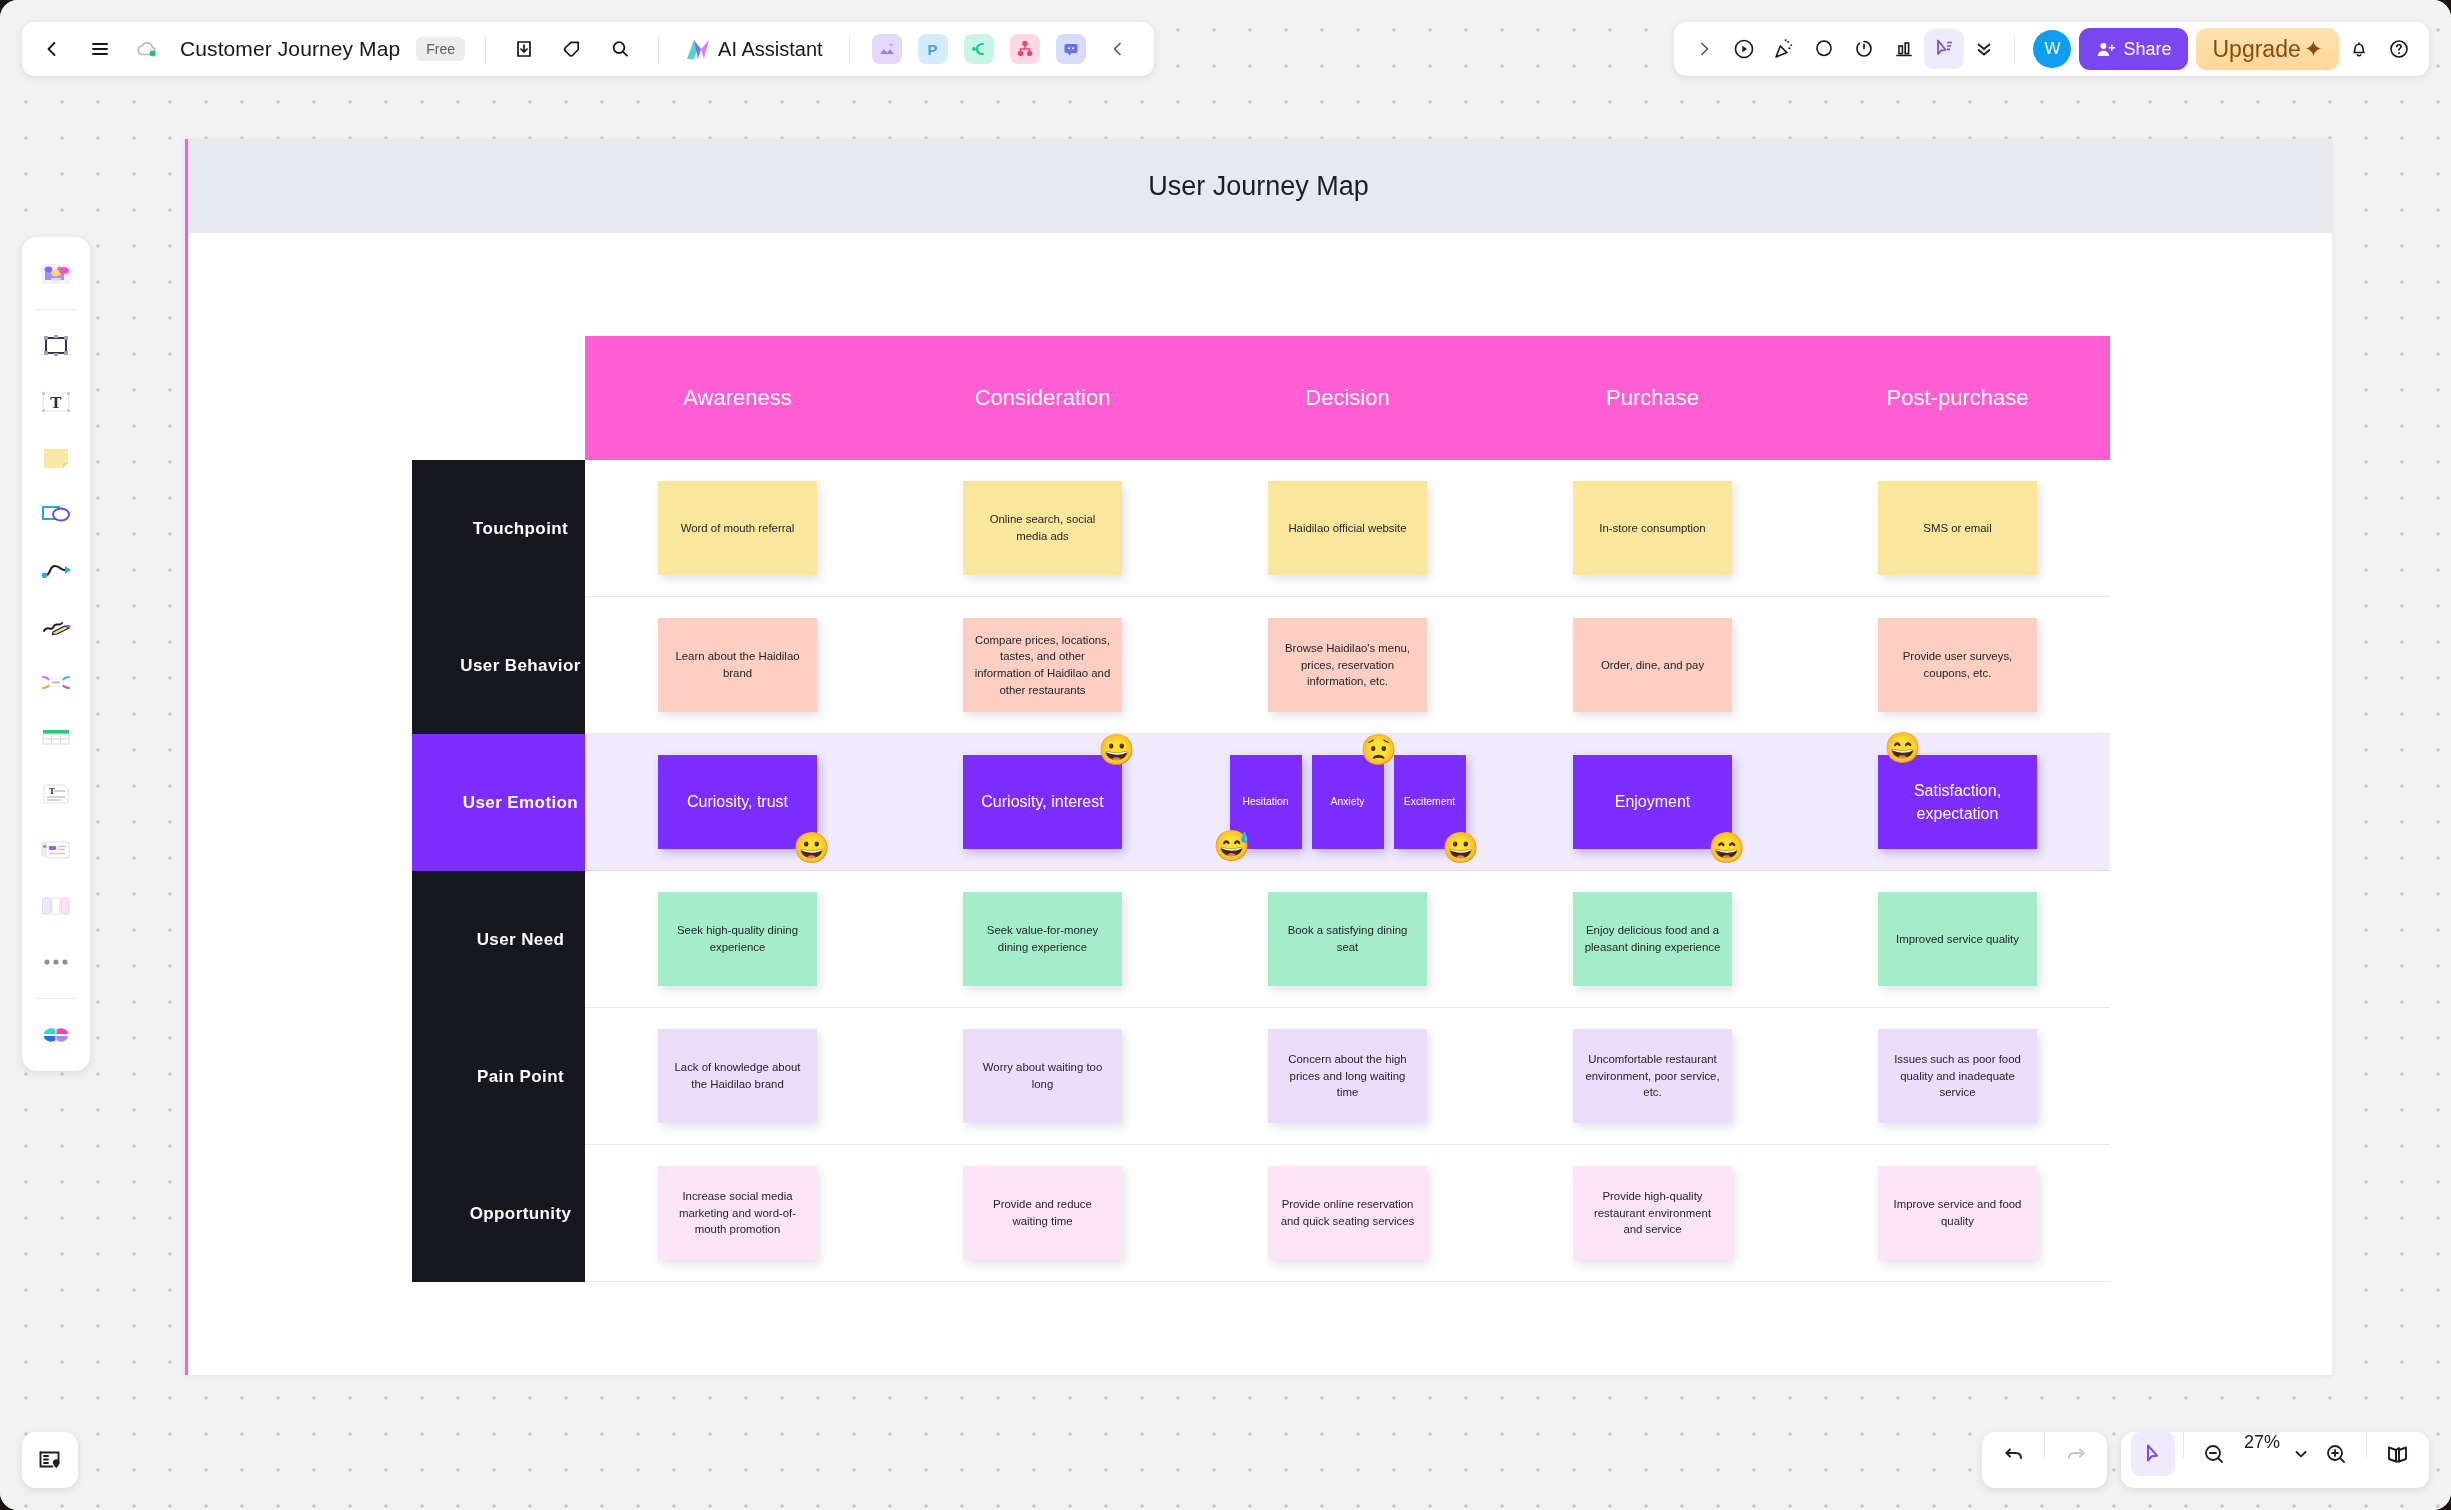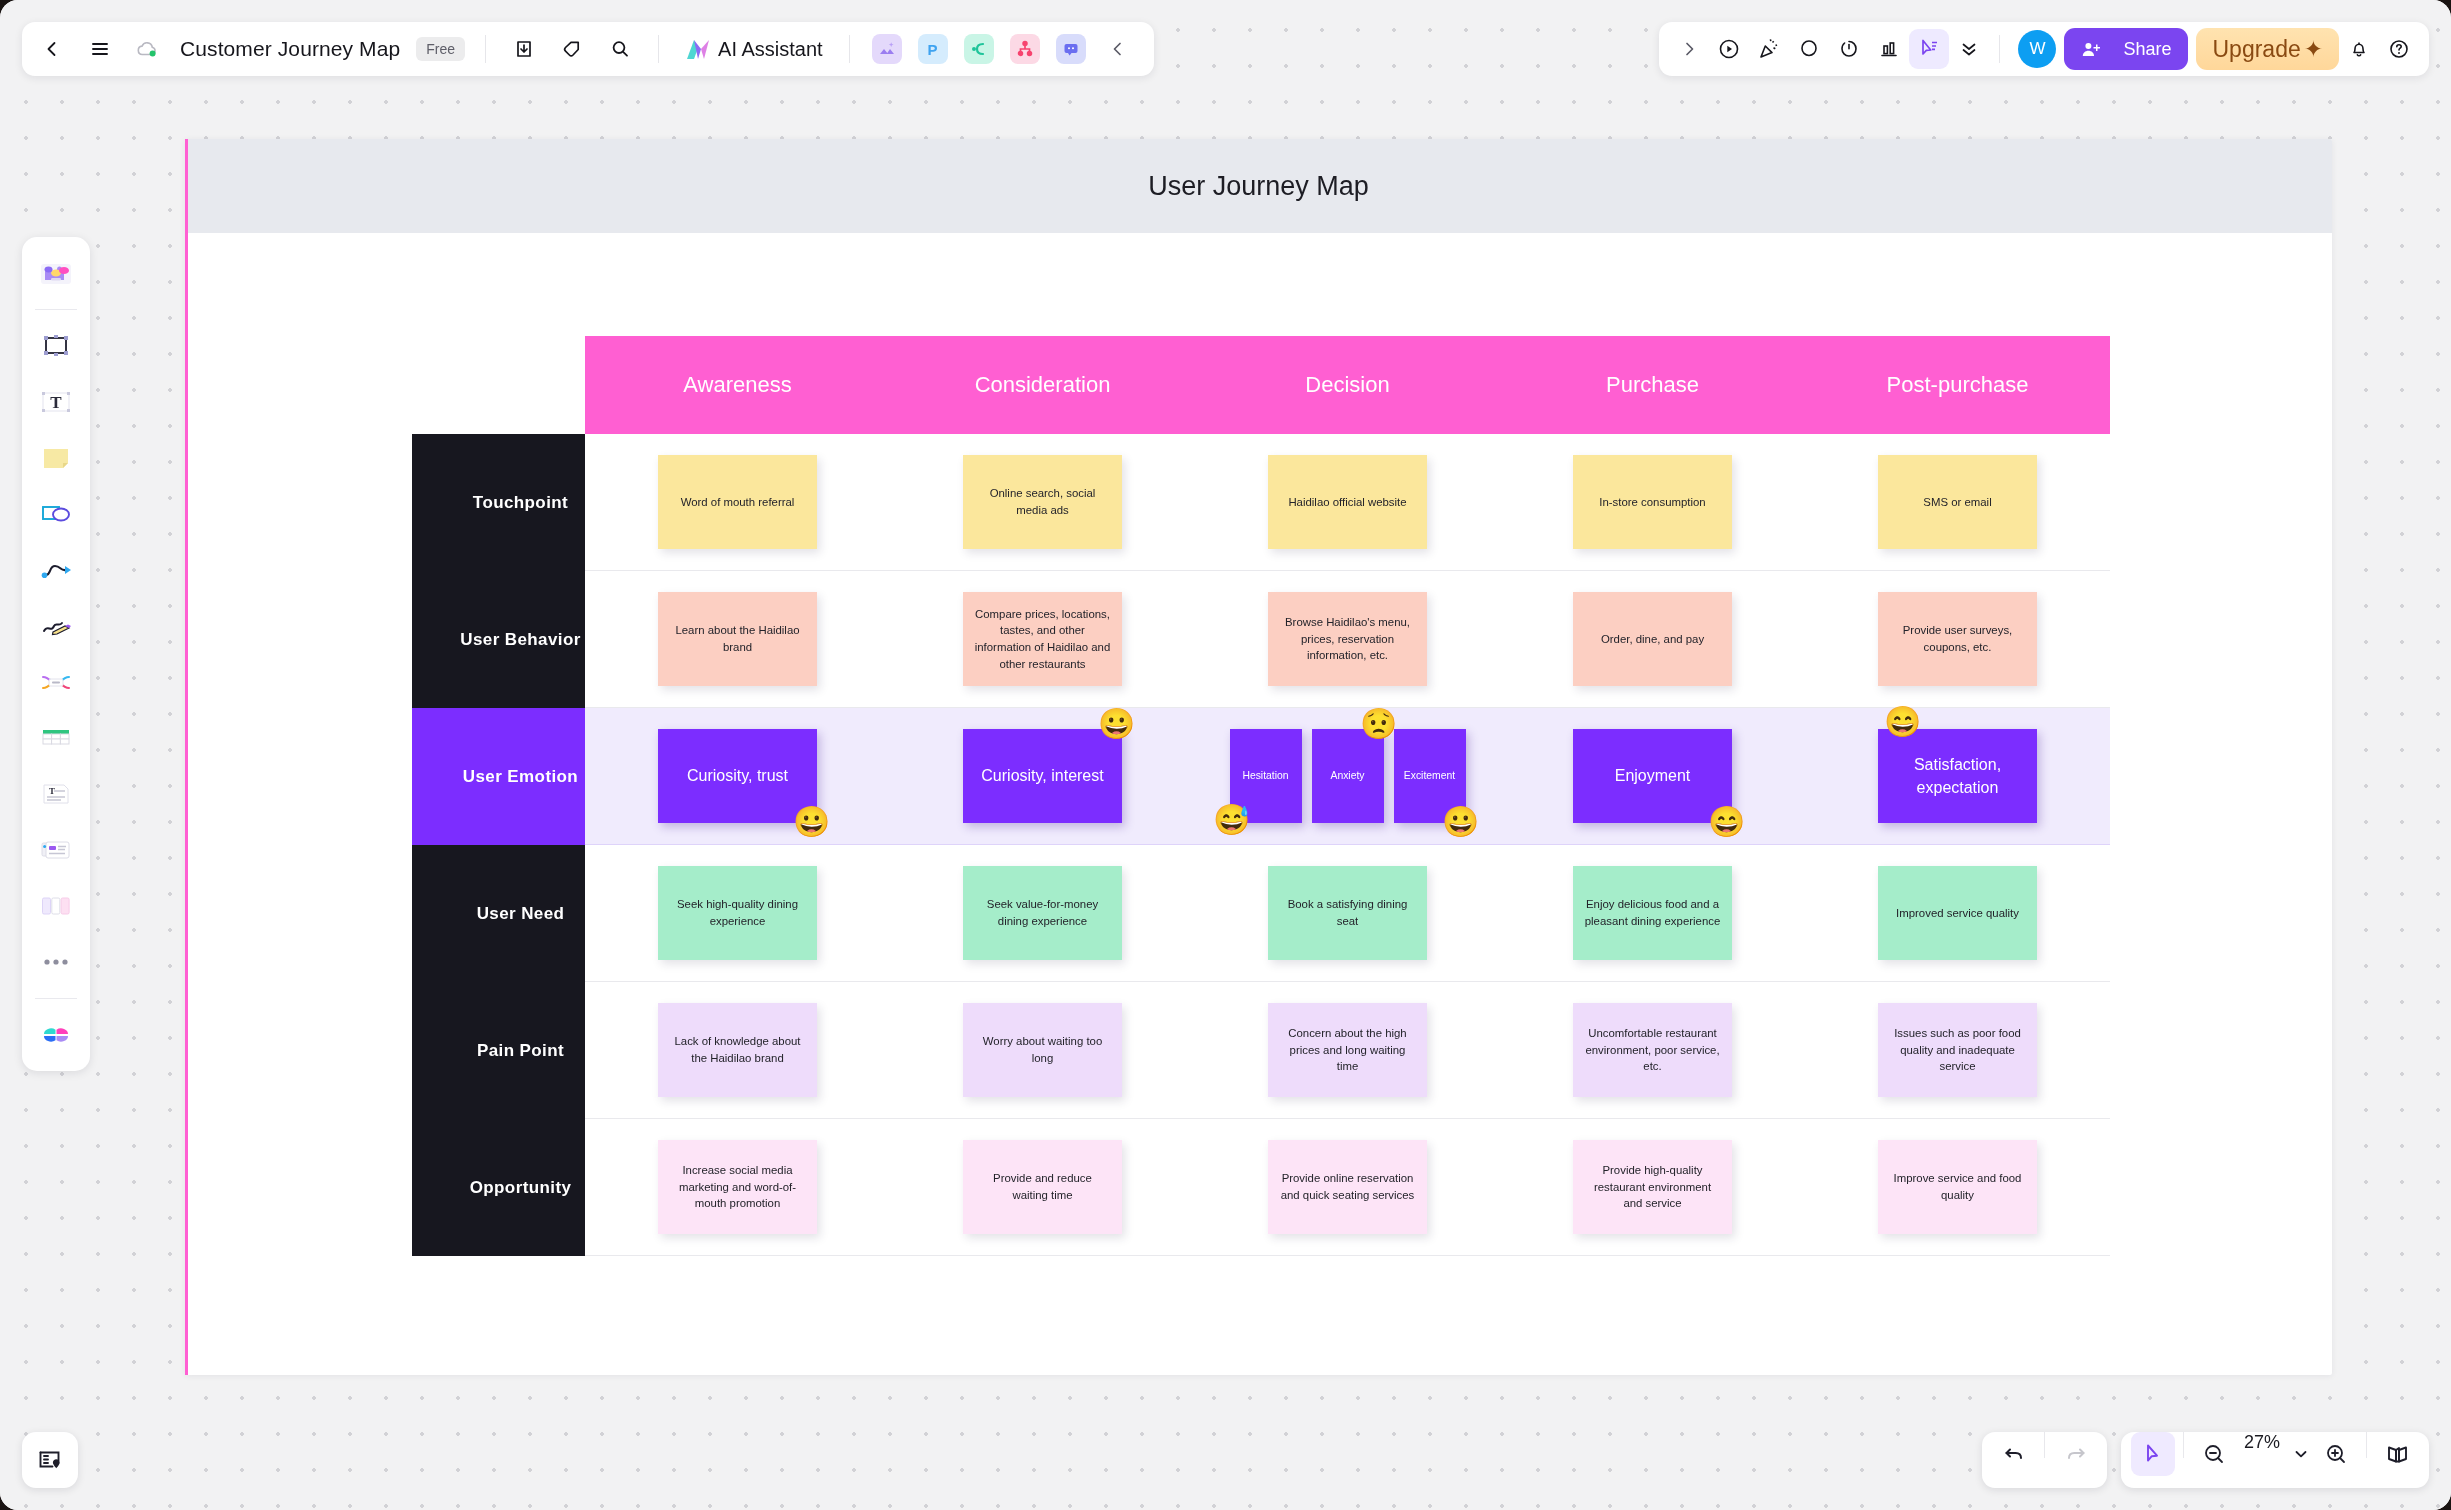--- a/index.html
+++ b/index.html
@@ -31,40 +31,40 @@
   .bar-right { padding: 0 10px; gap: 0; }
   .tb-btn { width:40px; height:40px; border-radius:9px; display:flex; align-items:center; justify-content:center; cursor:pointer; color:#1b1b22; flex:none; }
   .tb-btn.active { background:#eeeaff; }
   .divider { width:1px; height:28px; background:#e6e6ea; margin:0 10px; flex:none; }
   .doc-title { font-size:21px; color:#16161c; white-space:nowrap; letter-spacing:0.1px; margin:0 8px 0 4px; }
   .badge-free { background:#ececed; color:#5e5e68; font-size:14px; padding:4px 10px; border-radius:6px; margin-right:2px; }
   .ai-label { font-size:20px; color:#16161c; white-space:nowrap; }
   .ai-logo { width:26px; height:24px; margin-right:7px; }
   .appicon { width:30px; height:30px; border-radius:8px; display:flex; align-items:center; justify-content:center; margin:0 4px; font-size:15px; font-weight:bold; }
   .av-circle { width:38px; height:38px; border-radius:50%; background:#0d9ef2; color:#fff; display:flex; align-items:center; justify-content:center; font-size:17px; margin:0 8px; }
-  .btn-share { background:#7b45f0; color:#fff; border-radius:11px; height:42px; padding:0 17px; display:flex; align-items:center; gap:23px; font-size:18px; cursor:pointer; }
+  .btn-share { background:#7b45f0; color:#fff; border-radius:11px; height:42px; padding:0 17px; display:flex; align-items:center; gap:8px; font-size:18px; cursor:pointer; }
   .btn-upgrade { background:linear-gradient(180deg,#ffe3b0,#ffd79a); color:#8a4a12; border-radius:11px; height:42px; padding:0 16px; display:flex; align-items:center; gap:3px; font-size:23px; cursor:pointer; margin-left:8px; }
 
   
   .toolrail { position:absolute; left:22px; top:237px; width:68px; background:#fff; border-radius:15px; box-shadow:0 2px 10px rgba(20,20,40,.10); padding:10px 0; display:flex; flex-direction:column; align-items:center; gap:4px; }
   .tool { width:52px; height:52px; border-radius:10px; display:flex; align-items:center; justify-content:center; cursor:pointer; }
   .rail-sep { width:42px; height:1px; background:#e9e9ee; margin:6px 0; }
 
   
   .board { position:absolute; left:185px; top:139px; width:2147px; height:1236px; background:#fff; border-radius:2px; box-shadow:0 1px 6px rgba(30,30,50,.07); overflow:hidden; }
   .board-accent { position:absolute; left:185px; top:139px; width:3px; height:1236px; background:#ff5fd2; }
   .board-title { height:94px; background:#e7e9ee; display:flex; align-items:center; justify-content:center; font-size:27px; color:#1d1d24; }
 
   
   .jm { position:absolute; left:412px; top:336px; width:1674px; }
   .jm-row { display:flex; }
   .jm-stage { width:305px; flex:none; }
   .jm-label { width:173px; flex:none; display:flex; align-items:center; justify-content:center; color:#fff; font-size:17px; font-weight:bold; letter-spacing:0.4px; background:#17171f;padding-left:44px; }
   .jm-label.emotion { background:#7c2dff; }
-  .head-cell { background:#ff5fd2; color:#fff; font-size:22px; display:flex; align-items:center; justify-content:center; height:98px; border-right:1px solid rgba(255,255,255,.45); }
+  .head-cell { background:#ff5fd2; color:#fff; font-size:22px; display:flex; align-items:center; justify-content:center; height:124px; border-right:1px solid rgba(255,255,255,.45); }
   .head-cell:last-child { border-right:none; }
   .cell { height:137px; display:flex; align-items:center; justify-content:center; border-right:1px solid #e9e9ed; border-bottom:1px solid #e9e9ed; position:relative; }
   .cell:last-child { border-right:none; }
   .row-emotion .cell { background:#f0ebfd; border-bottom-color:#ded3fa; }
   .note { width:159px; min-height:94px; display:flex; align-items:center; justify-content:center; text-align:center; padding:7px 11px; font-size:11.4px; line-height:1.45; color:#23232a; box-shadow:3px 4px 9px rgba(40,30,70,.13); }
   .note.yellow { background:#fbe79c; }
   .note.peach  { background:#fccfc2; }
   .note.mint   { background:#a5edca; }
   .note.lilac  { background:#eedcfb; }
   .note.pinkpale { background:#fde4f7; }

